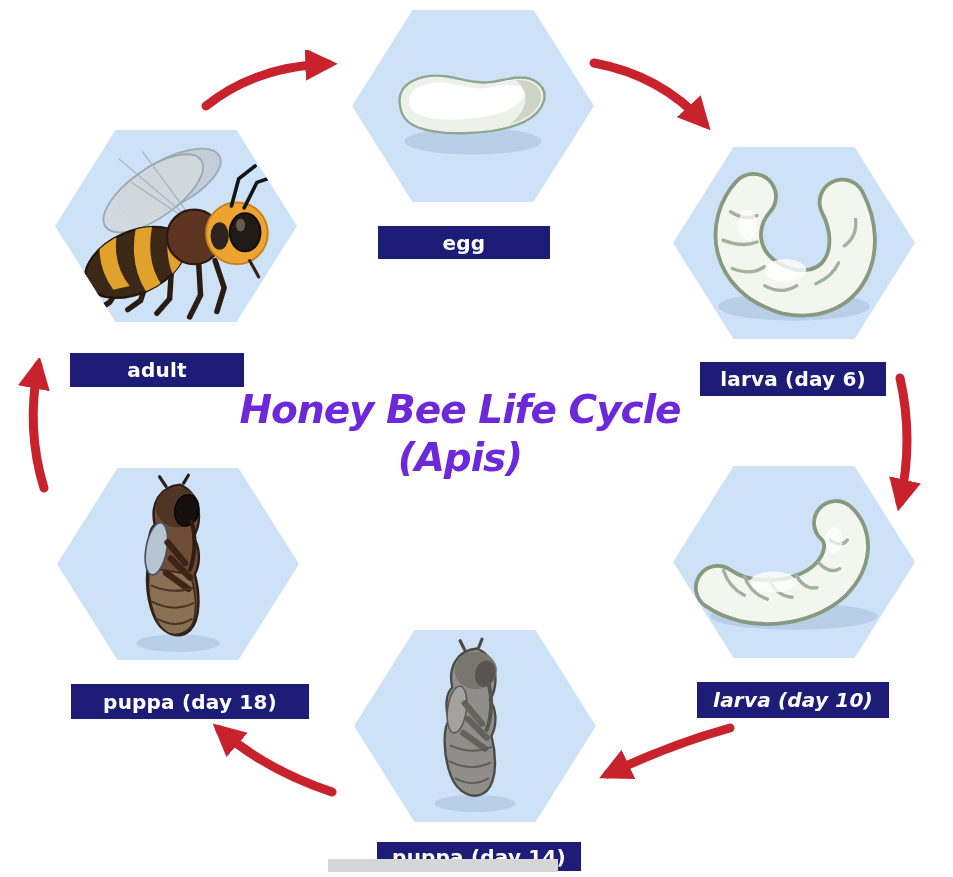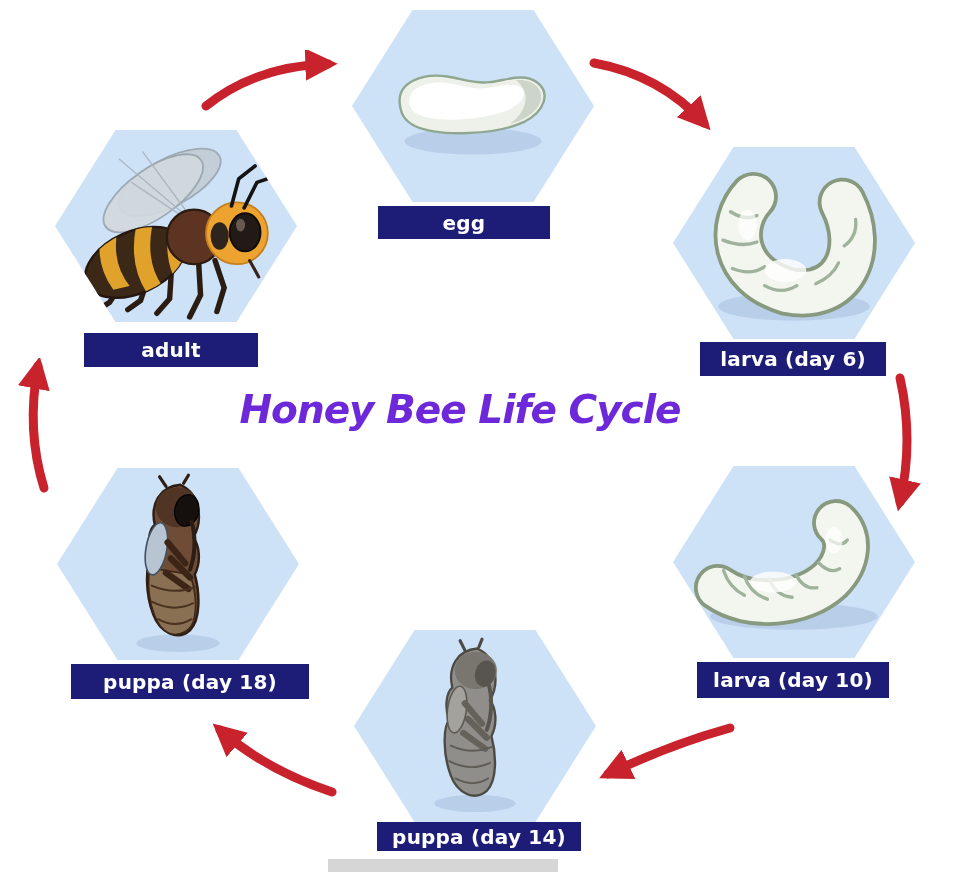--- a/index.html
+++ b/index.html
@@ -19,39 +19,40 @@
   }
   .pos-egg     { left:352px; top:10px;  }
   .pos-larva6  { left:673px; top:147px; }
   .pos-larva10 { left:673px; top:466px; }
   .pos-puppa14 { left:354px; top:630px; }
   .pos-puppa18 { left:57px;  top:468px; }
   .pos-adult   { left:55px;  top:130px; }
   .label {
     position:absolute; background:#1d1d78; color:#ffffff;
     display:flex; align-items:center; justify-content:center;
-    font-weight:bold; font-size:20px; letter-spacing:0.2px;
+    font-weight:bold; font-size:20px; letter-spacing:0.2px;margin-top:20px;
   }
   .lab-egg     { left:378px; top:206px; width:172px; height:33px; }
   .lab-larva6  { left:700px; top:342px; width:186px; height:34px;text-align:right; }
-  .lab-larva10 { left:697px; top:662px; width:192px; height:36px; }
+  .lab-larva10 { left:697px; top:662px; width:192px; height:36px;font-style:italic; }
   .lab-puppa14 { left:377px; top:822px; width:204px; height:29px; }
   .lab-puppa18 { left:71px;  top:664px; width:238px; height:35px; }
-  .lab-adult   { left:84px;  top:333px; width:174px; height:34px; }
+  .lab-adult   { left:70px;  top:333px; width:174px; height:34px; }
   .arrow { position:absolute; }
   .footer-strip {
     position:absolute; left:328px; top:859px; width:230px; height:13px;
     background:#d6d6d6;
   }
 </style>
 </head>
 <body>
 
 <div class="title">
   <div>Honey Bee Life Cycle</div>
+  <div>(Apis)</div>
 </div>
 
 <div class="hex pos-egg">
   <svg width="200" height="124" viewBox="0 0 210 130">
     <ellipse cx="105" cy="102" rx="72" ry="14" fill="#b9cfe9"></ellipse>
     <path d="M28,62 C26,40 52,30 78,34 C95,37 108,42 122,40 C140,38 158,30 172,40 C186,50 182,70 158,82 C130,95 70,98 44,86 C32,80 29,72 28,62 Z" fill="#eef1e9" stroke="#8fa690" stroke-width="2.5"></path>
     <path d="M38,60 C38,45 58,38 80,41 C96,44 106,48 120,46 C134,44 148,40 156,46 C162,52 158,62 140,70 C115,80 66,83 48,74 C40,70 38,66 38,60 Z" fill="#ffffff"></path>
     <path d="M150,38 C166,36 180,46 176,60 C172,72 158,80 144,84 C160,72 168,52 150,38 Z" fill="#c9d2c4" opacity="0.9"></path>
   </svg>
 </div>

